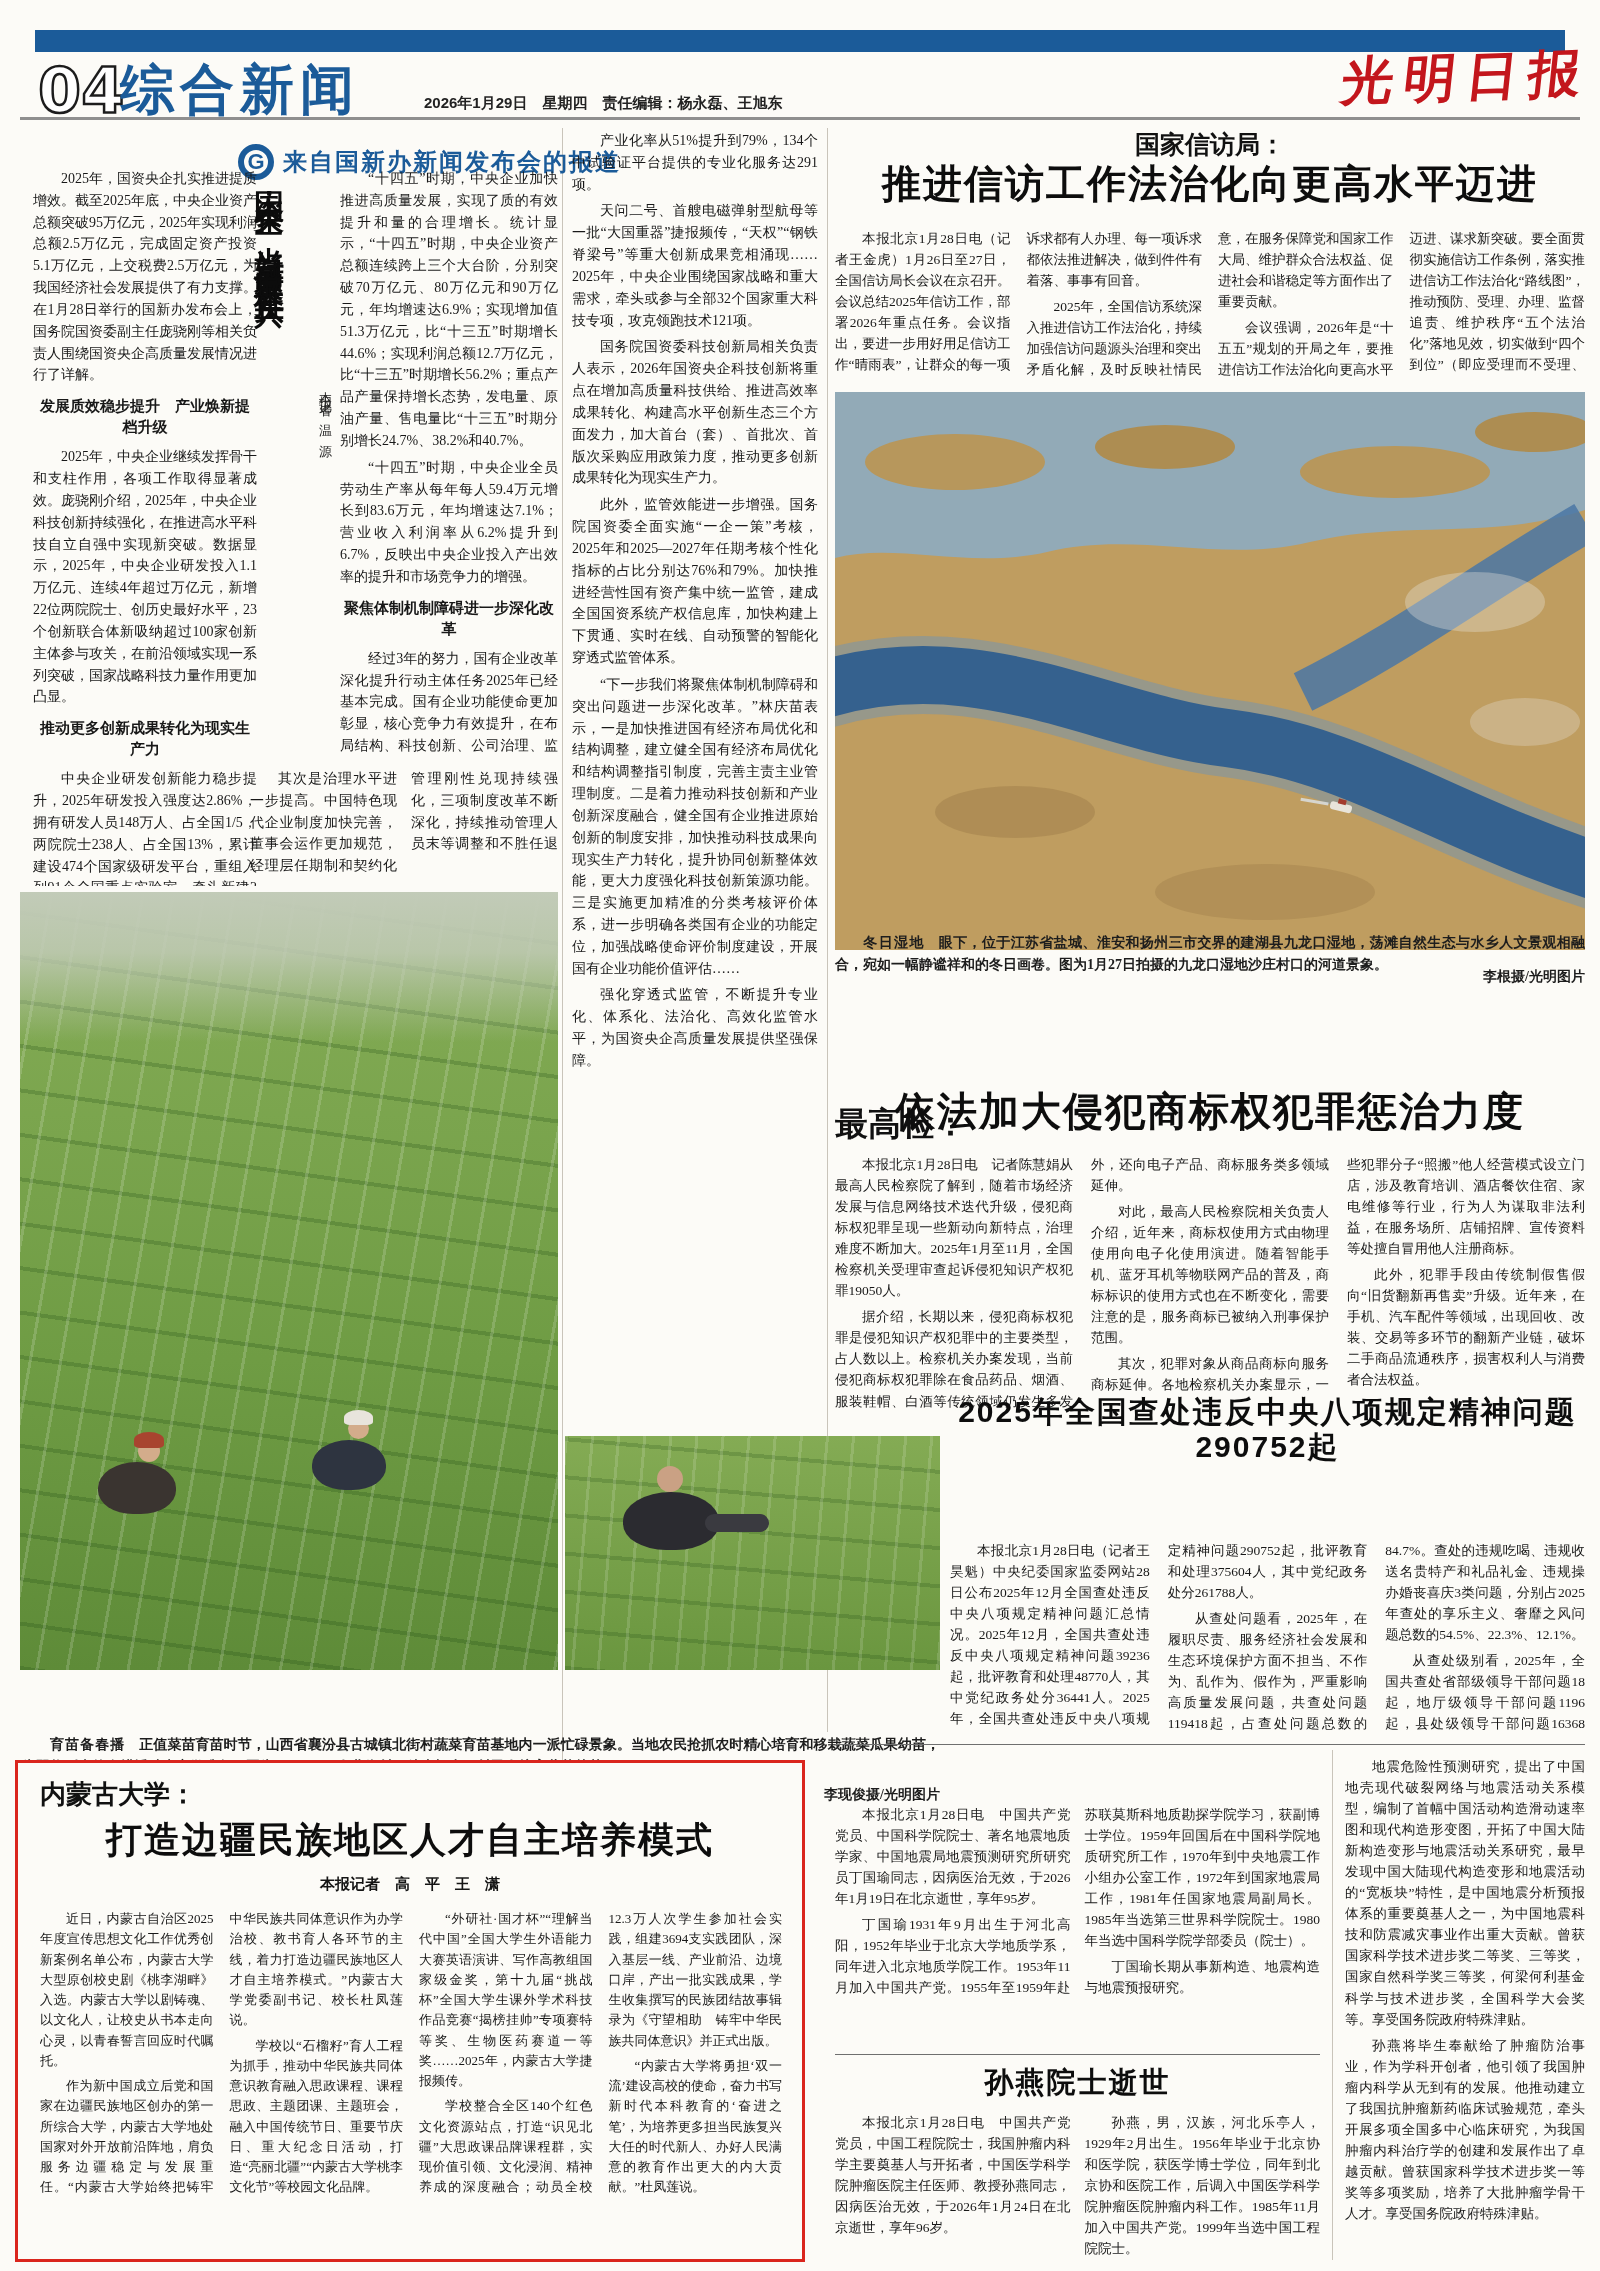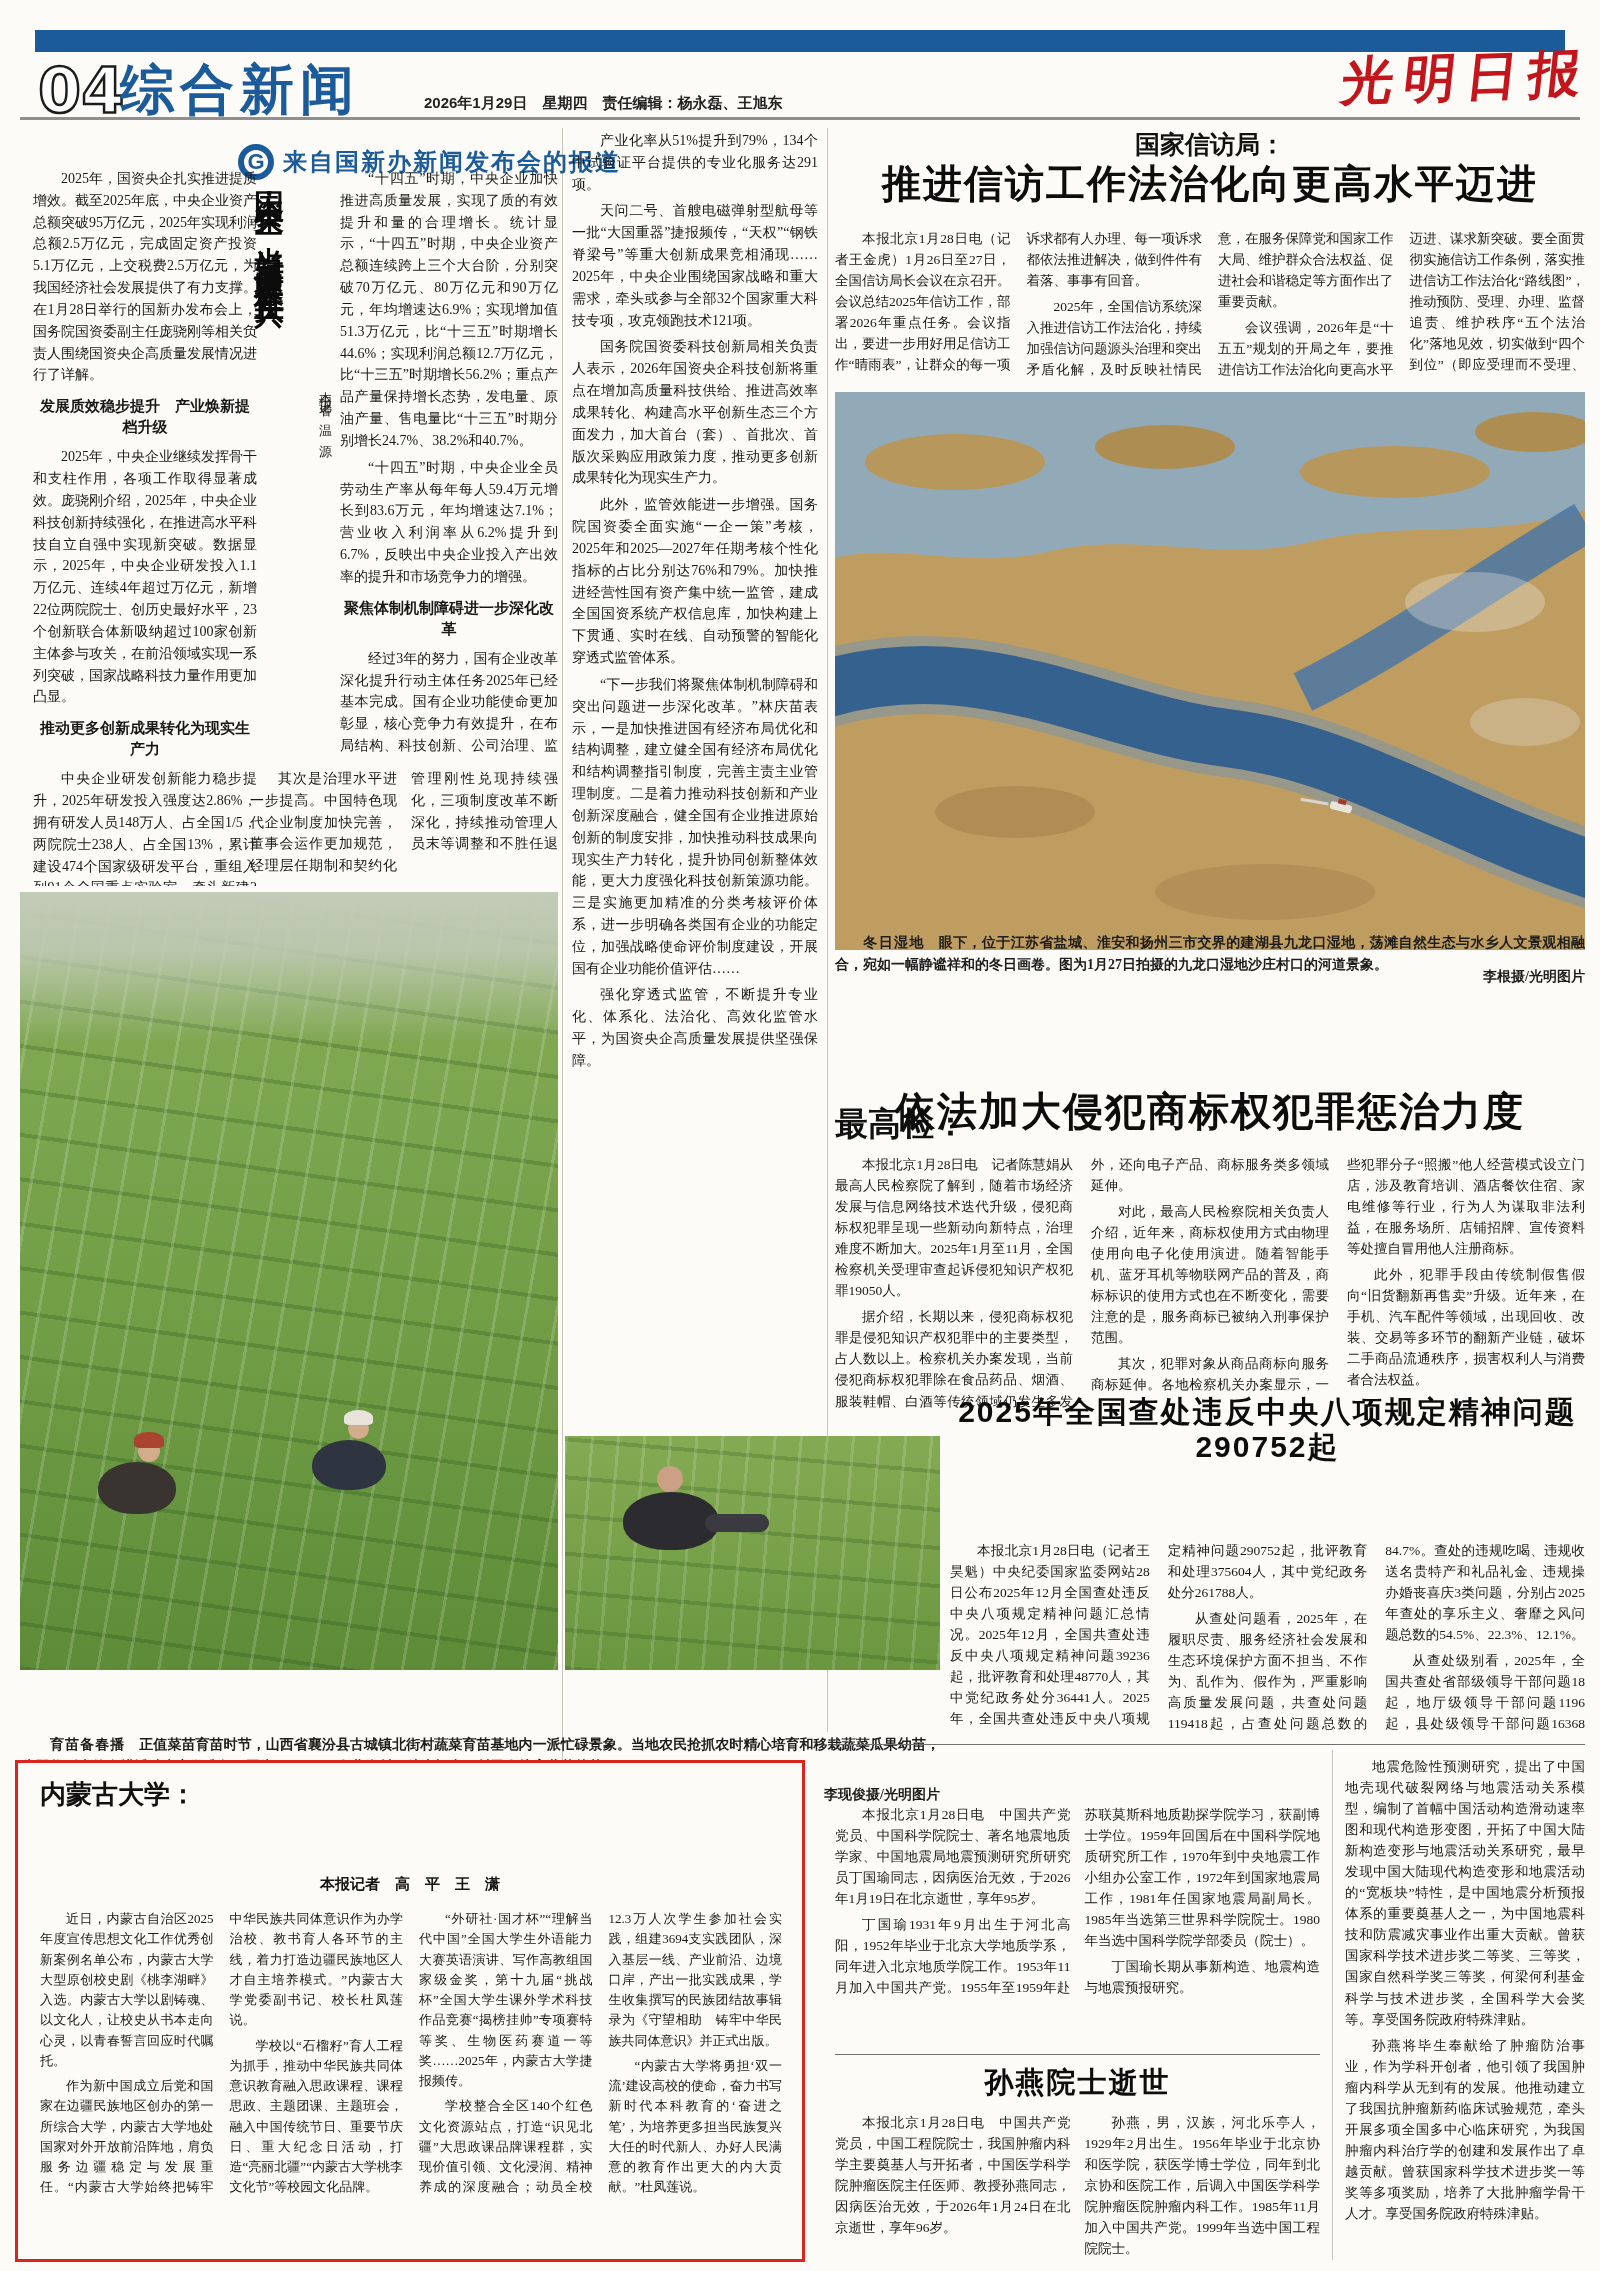--- a/index.html
+++ b/index.html
@@ -186,20 +186,21 @@
       <div class="fig-body" style="left:140px;top:78px;width:64px;height:18px;background:#3a3a40;border-radius:10px;"></div>
     </div>
   </div>
   <div class="abs caption" style="left:22px;top:1678px;width:918px;height:72px;">
     <span class="cap-indent"></span><span class="cap-title">育苗备春播</span><span>正值菜苗育苗时节，山西省襄汾县古城镇北街村蔬菜育苗基地内一派忙碌景象。当地农民抢抓农时精心培育和移栽蔬菜瓜果幼苗，为即将到来的春耕播种生产做准备。图为1月28日，在北街村一处大棚内，村民在培育蔬菜幼苗。</span>
     <span class="credit">李现俊摄/光明图片</span>
   </div>
 
   <div class="abs redbox" style="left:15px;top:1760px;width:790px;height:502px;">
     <div class="abs kicker" style="left:22px;top:14px;font-size:26px;">内蒙古大学：</div>
+    <div class="abs headline center" style="left:0;top:56px;width:784px;font-size:36px;">打造边疆民族地区人才自主培养模式</div>
     <div class="abs center" style="left:0;top:112px;width:784px;font-size:15px;font-weight:bold;font-family:'Liberation Serif',serif;">本报记者　高　平　王　潇</div>
     <div class="abs bodytext cols4" style="left:22px;top:146px;width:742px;height:336px;font-size:13px;">
       <p>近日，内蒙古自治区2025年度宣传思想文化工作优秀创新案例名单公布，内蒙古大学大型原创校史剧《桃李湖畔》入选。内蒙古大学以剧铸魂、以文化人，让校史从书本走向心灵，以青春誓言回应时代嘱托。</p>
       <p>作为新中国成立后党和国家在边疆民族地区创办的第一所综合大学，内蒙古大学地处国家对外开放前沿阵地，肩负服务边疆稳定与发展重任。“内蒙古大学始终把铸牢中华民族共同体意识作为办学治校、教书育人各环节的主线，着力打造边疆民族地区人才自主培养模式。”内蒙古大学党委副书记、校长杜凤莲说。</p>
       <p>学校以“石榴籽”育人工程为抓手，推动中华民族共同体意识教育融入思政课程、课程思政、主题团课、主题班会，融入中国传统节日、重要节庆日、重大纪念日活动，打造“亮丽北疆”“内蒙古大学桃李文化节”等校园文化品牌。</p>
       <p>“外研社·国才杯”“理解当代中国”全国大学生外语能力大赛英语演讲、写作高教组国家级金奖，第十九届“挑战杯”全国大学生课外学术科技作品竞赛“揭榜挂帅”专项赛特等奖、生物医药赛道一等奖……2025年，内蒙古大学捷报频传。</p>
       <p>学校整合全区140个红色文化资源站点，打造“识见北疆”大思政课品牌课程群，实现价值引领、文化浸润、精神养成的深度融合；动员全校12.3万人次学生参加社会实践，组建3694支实践团队，深入基层一线、产业前沿、边境口岸，产出一批实践成果，学生收集撰写的民族团结故事辑录为《守望相助　铸牢中华民族共同体意识》并正式出版。</p>
       <p>“内蒙古大学将勇担‘双一流’建设高校的使命，奋力书写新时代本科教育的‘奋进之笔’，为培养更多担当民族复兴大任的时代新人、办好人民满意的教育作出更大的内大贡献。”杜凤莲说。</p>
     </div>
   </div>

